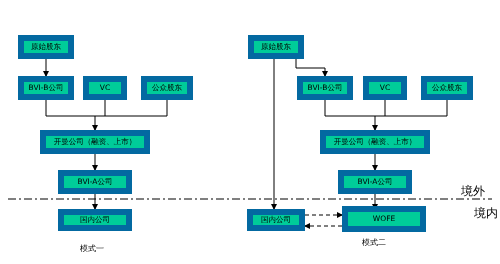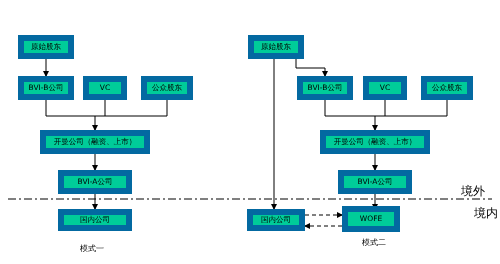--- a/index.html
+++ b/index.html
@@ -174,21 +174,21 @@
   </div>
 
   <div class="node" style="left:338px; top:170px; width:74px; height:24px;">
     <span>BVI-A公司</span>
   </div>
 
   <div class="node" style="left:247px; top:209px; width:58px; height:22px;">
     <span>国内公司</span>
   </div>
 
-  <div class="node" style="left:342px; top:206px; width:58px; height:26px;">
+  <div class="node" style="left:342px; top:206px; width:84px; height:26px;">
     <span>WOFE</span>
   </div>
 
   <div class="sidelabel" style="left:461px; top:183px;">境外</div>
   <div class="sidelabel" style="left:474px; top:205px;">境内</div>
 
   <div class="caption" style="left:80px; top:243px;">模式一</div>
   <div class="caption" style="left:362px; top:237px;">模式二</div>
 
 </div>

